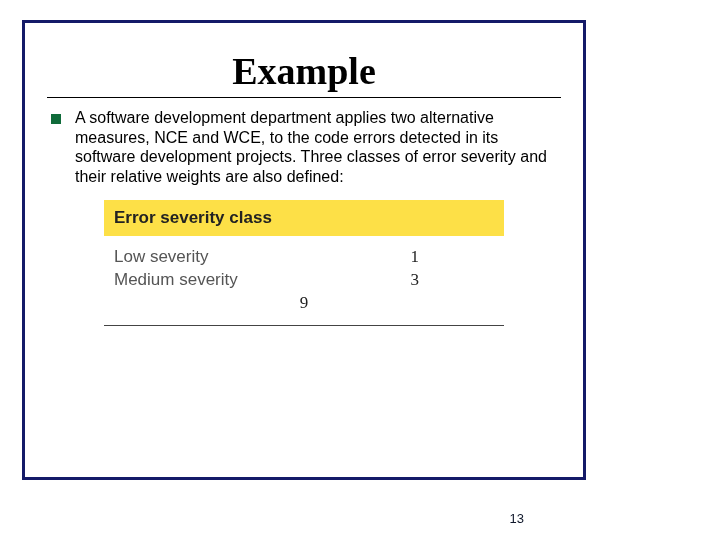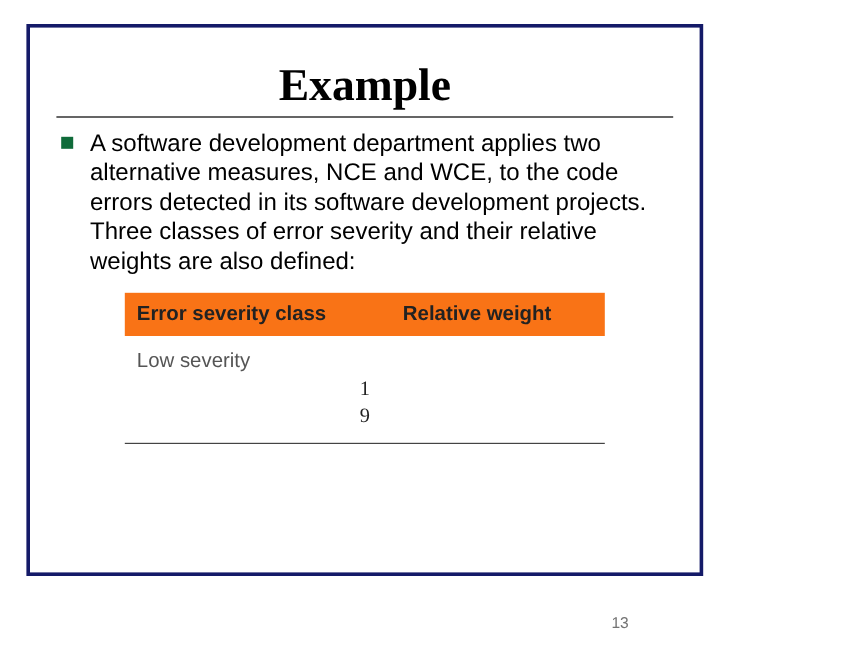--- a/index.html
+++ b/index.html
@@ -42,66 +42,65 @@
     margin: 0 0 10px 0;
   }
   .bullets {
     list-style: none;
     padding: 0 4px 0 0;
     margin: 6px 0 0 2px;
   }
   .bullets li {
     position: relative;
     padding-left: 26px;
-    font-size: 20px;
+    font-size: 16px;
     line-height: 1.22;
     margin-bottom: 6px;
   }
   .bullets li .sq {
     position: absolute;
     left: 2px;
     top: 6px;
     width: 10px;
     height: 10px;
     background: #0f6b3a;
   }
   .table-wrap {
     margin: 14px auto 0 auto;
     width: 400px;
     font-size: 17px;
     color: #333;
   }
   .thead {
     display: flex;
-    background: #f97316;
+    background: #fde047;
     padding: 8px 10px;
     font-weight: bold;
     color: #222;
   }
   .th-left { flex: 1.4; }
   .th-right { flex: 1; text-align: left; }
   .tbody {
     border-bottom: 1px solid #444;
     padding: 8px 10px 10px 10px;
     margin-top: 2px;
   }
   .trow {
     display: flex;
     line-height: 1.35;
     color: #555;
-    flex-direction: column;
   }
   .td-left { flex: 1.4; }
   .td-right { flex: 1; text-align: center; font-family: "Times New Roman", serif; color:#222; }
   .page-num {
     position: absolute;
     right: 84px;
     bottom: 14px;
     font-size: 13px;
-    color: #737373;
+    color: #0f172a;
   }
 </style>
 </head>
 <body>
 
 <div class="slide-outer">
   <div class="slide-frame">
 
     <div class="title-wrap">
       <h1 class="title">Example</h1>
@@ -111,26 +110,29 @@
     <ul class="bullets">
       <li>
         <span class="sq"></span>
         <span>A software development department applies two alternative measures, NCE and WCE, to the code errors detected in its software development projects. Three classes of error severity and their relative weights are also defined:</span>
       </li>
     </ul>
 
     <div class="table-wrap">
       <div class="thead">
         <div class="th-left">Error severity class</div>
-        <div class="th-right">Relative weight</div>
       </div>
       <div class="tbody">
         <div class="trow">
           <div class="td-left">Low severity</div>
           <div class="td-right">1</div>
+        </div>
+        <div class="trow">
+          <div class="td-left">Medium severity</div>
+          <div class="td-right">3</div>
         </div>
         <div class="trow">
           <div class="td-right">9</div>
         </div>
       </div>
     </div>
 
   </div>
 
   <div class="page-num">13</div>

